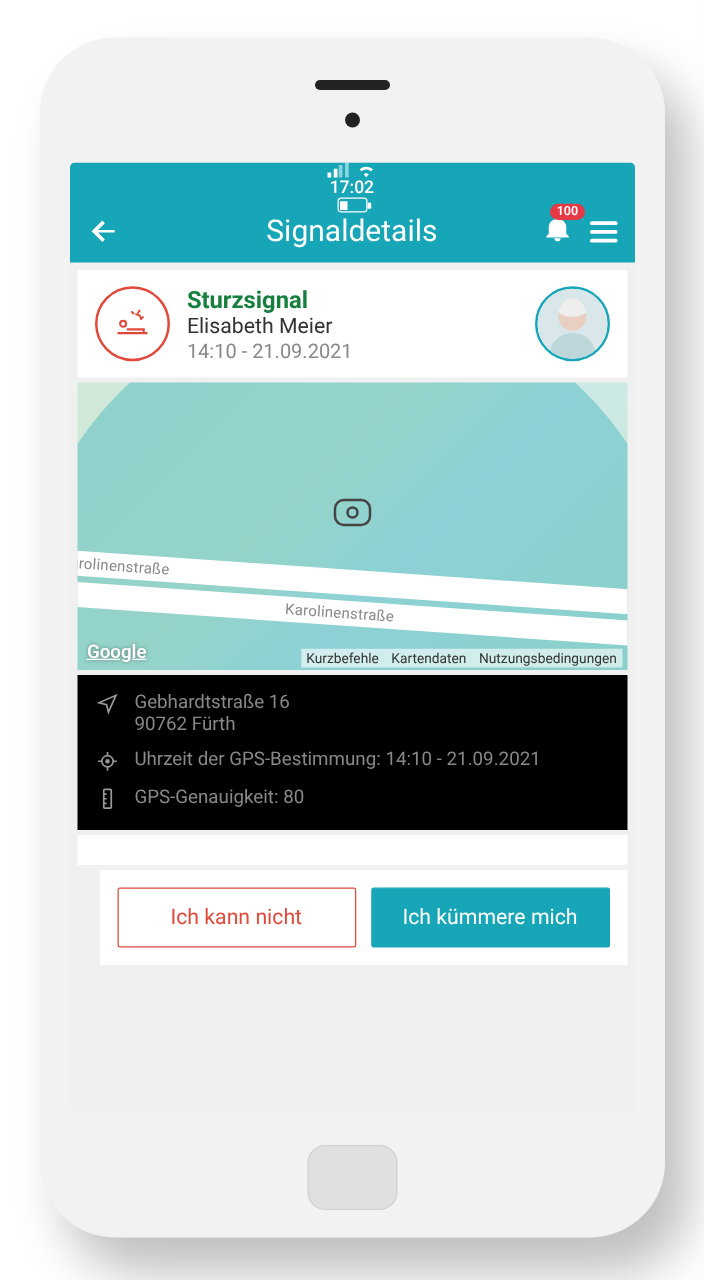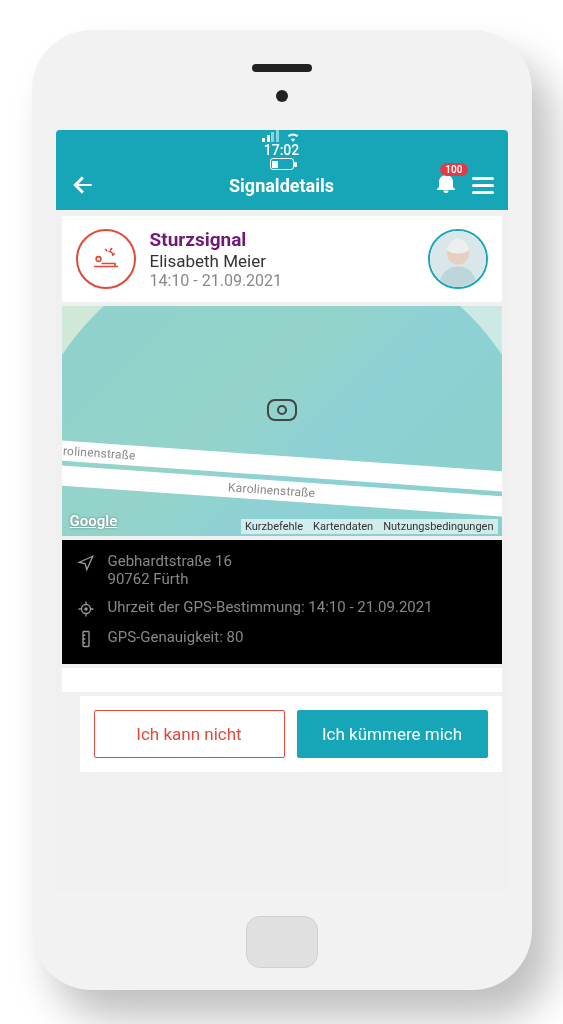--- a/index.html
+++ b/index.html
@@ -53,21 +53,21 @@
     color: #fff; font-size: 14px; font-weight: 500; flex-direction: column;
   }
   .statusbar .left, .statusbar .right { display:flex; align-items:center; gap:6px; }
   .navbar {
     background: #17a6b8;
     height: 50px;
     display: flex; align-items: center; justify-content: space-between;
     padding: 0 14px;
     color: #fff;
   }
-  .navbar .title { font-size: 18px; font-weight: 700; }
+  .navbar .title { font-size: 24px; font-weight: 400; }
   .nav-left, .nav-right { display:flex; align-items:center; gap:14px; width:90px; }
   .nav-right { justify-content:flex-end; }
   .bell { position: relative; }
   .badge {
     position: absolute; top:-8px; right:-10px;
     background:#e63946; color:#fff; font-size:10px; font-weight:600;
     border-radius: 8px; padding: 1px 5px;
   }
   .hamburger { display:flex; flex-direction:column; gap:4px; }
   .hamburger span { width:22px; height:3px; background:#fff; border-radius:2px; }
@@ -75,21 +75,21 @@
     background:#fff; margin: 6px 6px 4px 6px; padding: 12px 14px;
     display:flex; align-items:center; gap:14px;
     border-radius: 2px;
   }
   .sig-icon {
     width:60px; height:60px; border:2px solid #e14a3b; border-radius:50%;
     display:flex; align-items:center; justify-content:center; color:#e14a3b;
     flex-shrink:0;
   }
   .card .txt { flex:1; }
-  .card .txt .t1 { font-size:19px; font-weight:700; color:#701a75; }
+  .card .txt .t1 { font-size:19px; font-weight:700; color:#15803d; }
   .card .txt .t2 { font-size:17px; color:#333; }
   .card .txt .t3 { font-size:16px; color:#888; }
   .avatar {
     width:60px; height:60px; border-radius:50%; border:2px solid #17a6b8;
     overflow:hidden; flex-shrink:0;
     display:flex; align-items:center; justify-content:center;
   }
   .avatar svg { width:100%; height:100%; }
   .map {
     position:relative; height:230px; margin:0 6px 4px 6px;

